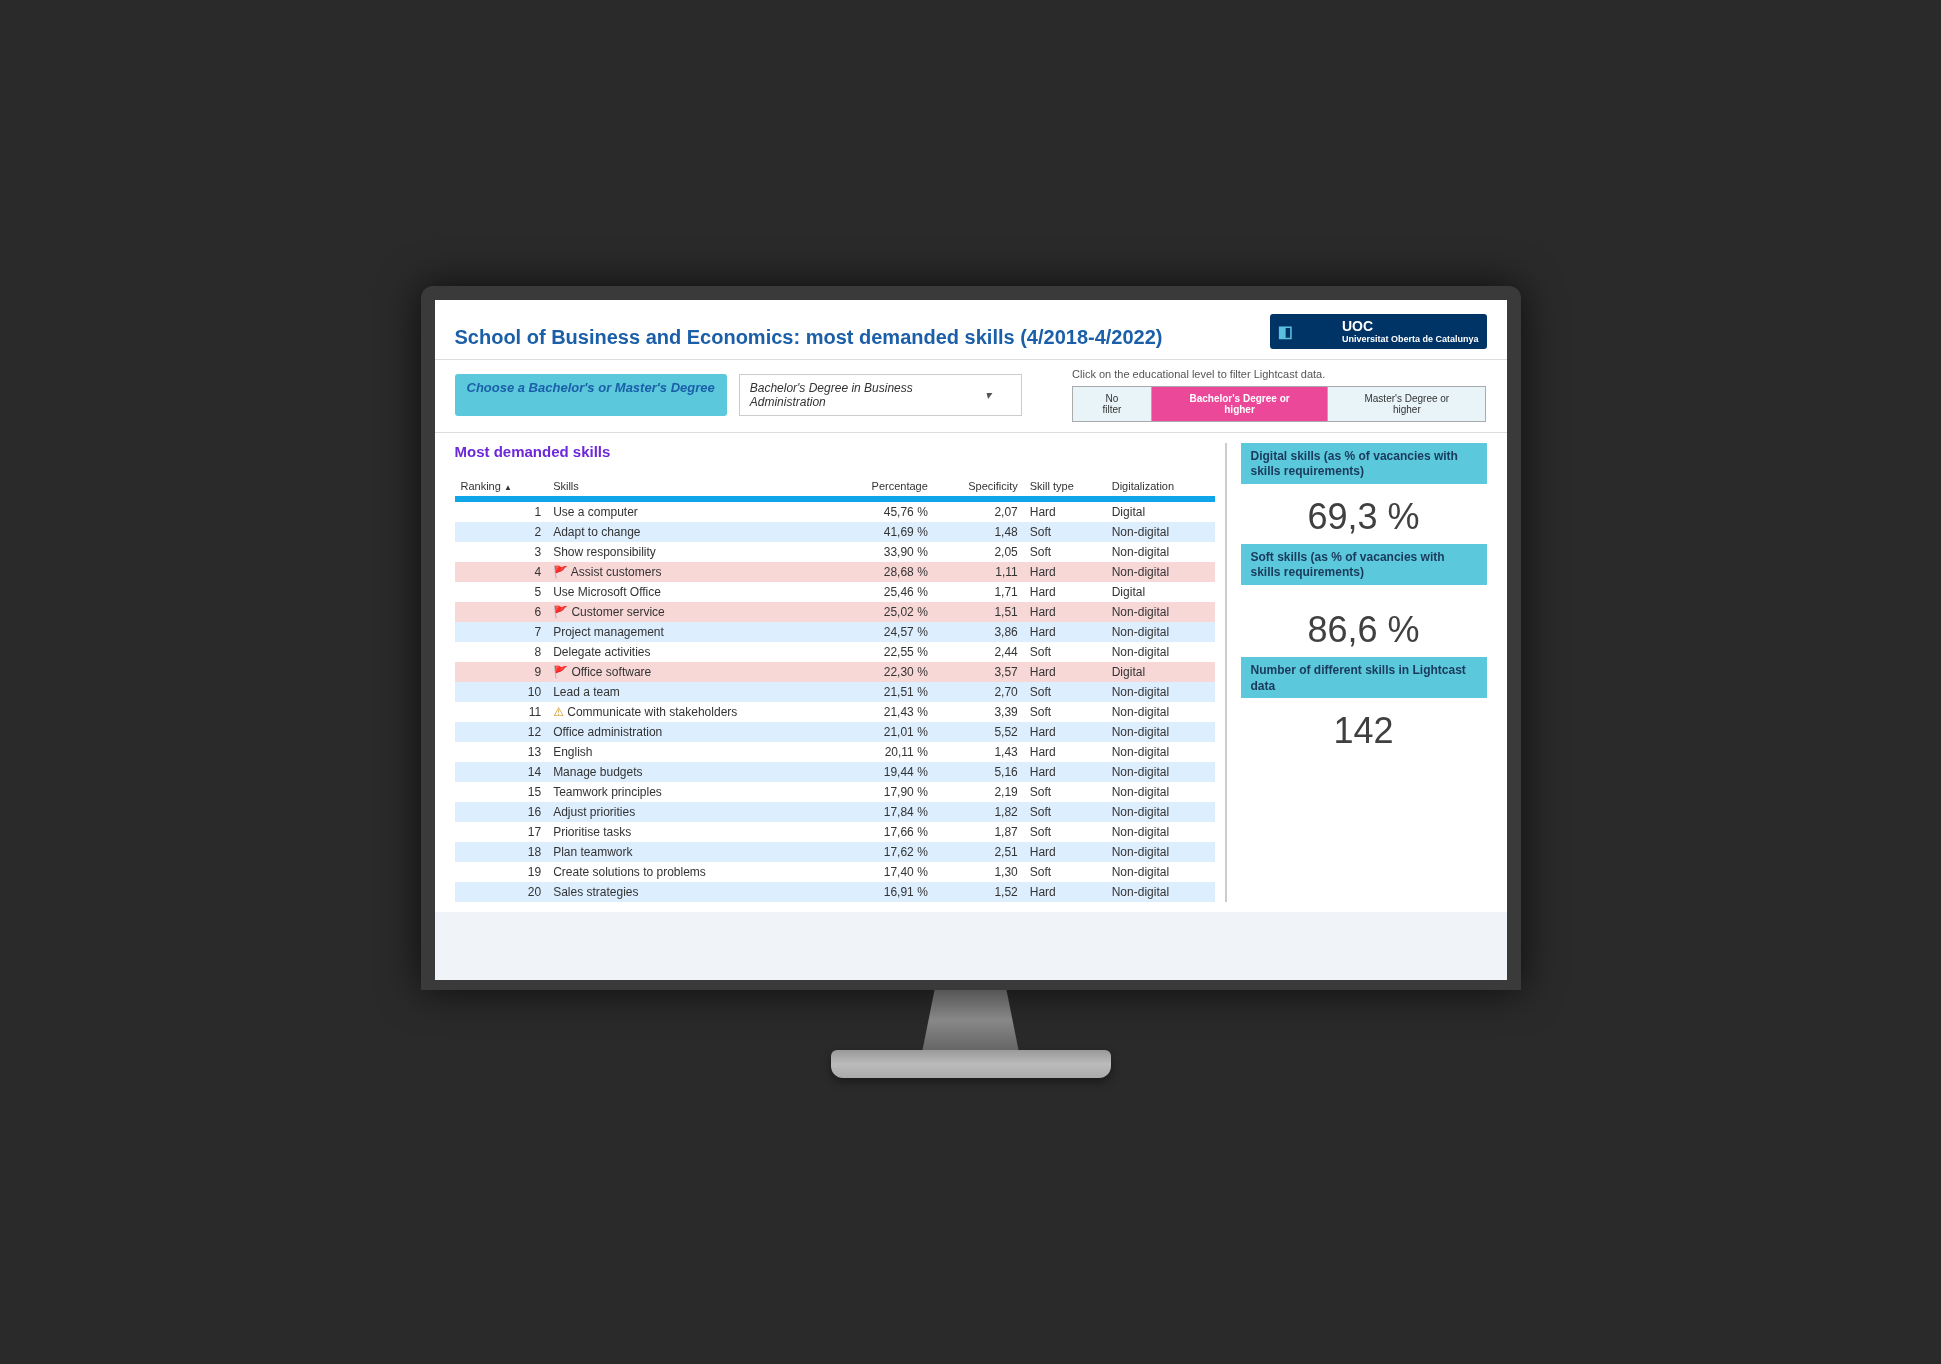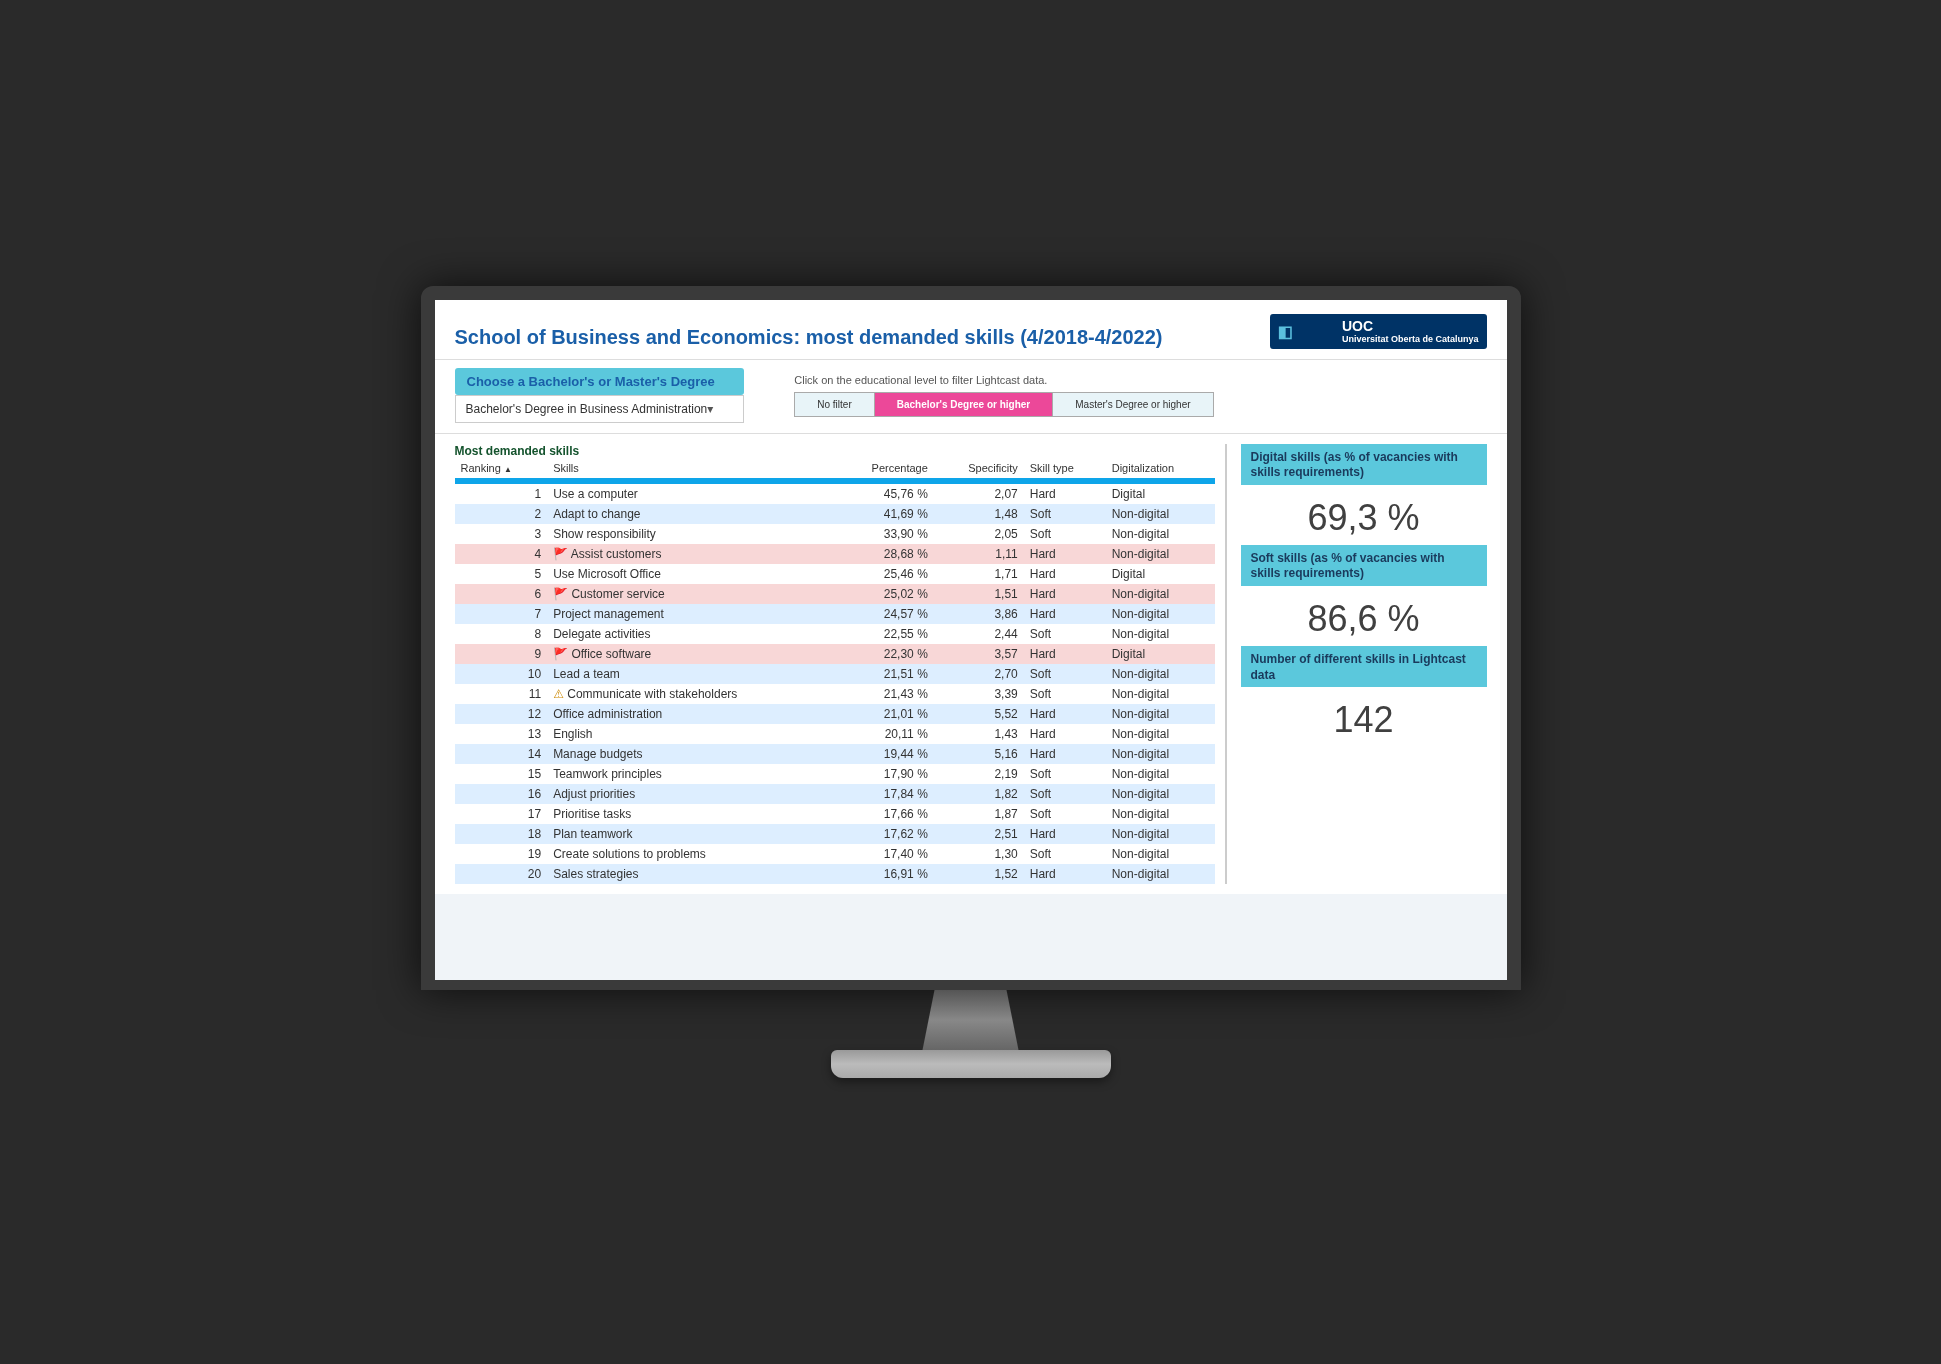--- a/index.html
+++ b/index.html
@@ -164,24 +164,24 @@
     }
     .right-panel {
       width: 260px;
       padding-left: 14px;
       display: flex;
       flex-direction: column;
       gap: 0;
     }
 
     .section-title {
-      color: #14532d;
-      font-size: 12px;
-      font-weight: bold;
-      margin-bottom: 0;
+      color: #6d28d9;
+      font-size: 15px;
+      font-weight: bold;
+      margin-bottom: 16px;
     }
 
     .skills-table {
       width: 100%;
       border-collapse: collapse;
       font-size: 12px;
     }
     .skills-table th {
       color: #333;
       font-weight: normal;
@@ -229,21 +229,21 @@
     .stat-value {
       text-align: center;
       font-size: 36px;
       color: #404040;
       font-weight: 300;
       padding: 8px 0 6px 0;
     }
     .stat-box-2 {
       background: #5bc8dc;
       padding: 6px 10px 4px 10px;
-      margin-bottom: 4px;
+      margin-bottom: 16px;
     }
     .stat-box-3 {
       background: #5bc8dc;
       padding: 6px 18px 4px 10px;
       margin-bottom: 4px;
     }
   </style>
 </head>
 <body>
 
@@ -257,21 +257,21 @@
           <div class="uoc-logo">
             <span class="uoc-icon">◧</span>
             <div class="uoc-logo-text">
               <div style="font-size:14px;font-weight:bold;">UOC</div>
               <div style="font-size:9px;line-height:1.1;">Universitat Oberta de Catalunya</div>
             </div>
           </div>
         </div>
 
         <div class="controls-row">
-          <div style="display:flex;flex-direction:column;gap:0;">
+          <div style="display:flex;gap:12px;font-style:italic;">
             <div class="degree-selector-label">Choose a Bachelor's or Master's Degree</div>
             <div class="degree-dropdown">
               <span>Bachelor's Degree in Business Administration</span>
               <span style="font-size:12px;color:#555;">▾</span>
             </div>
           </div>
           <div class="filter-section">
             <div class="filter-hint">Click on the educational level to filter Lightcast data.</div>
             <div class="filter-buttons">
               <button class="filter-btn">No filter</button>

